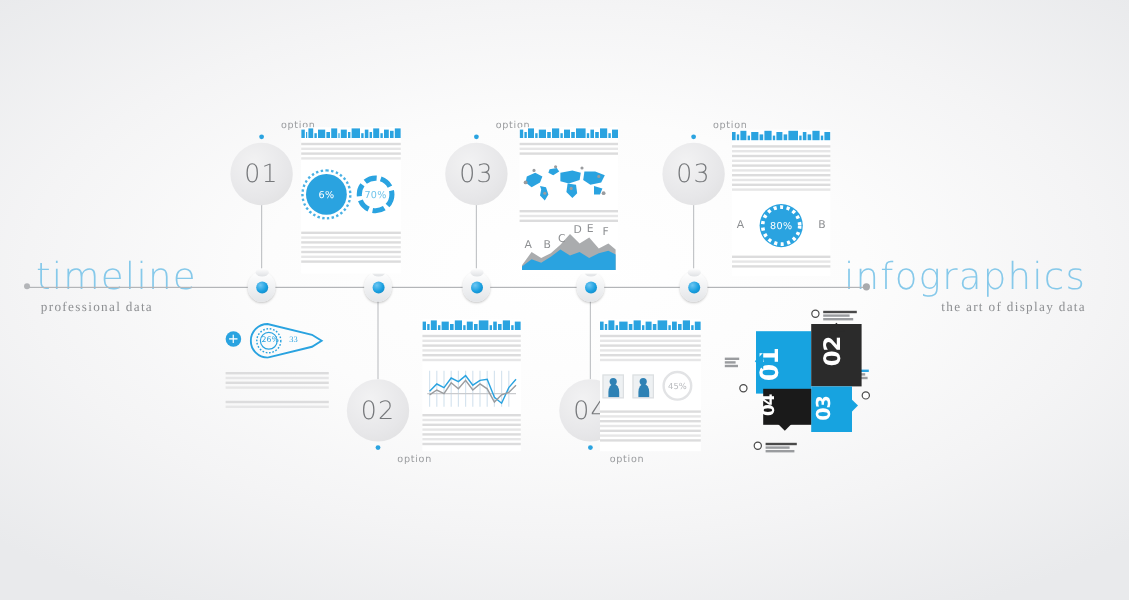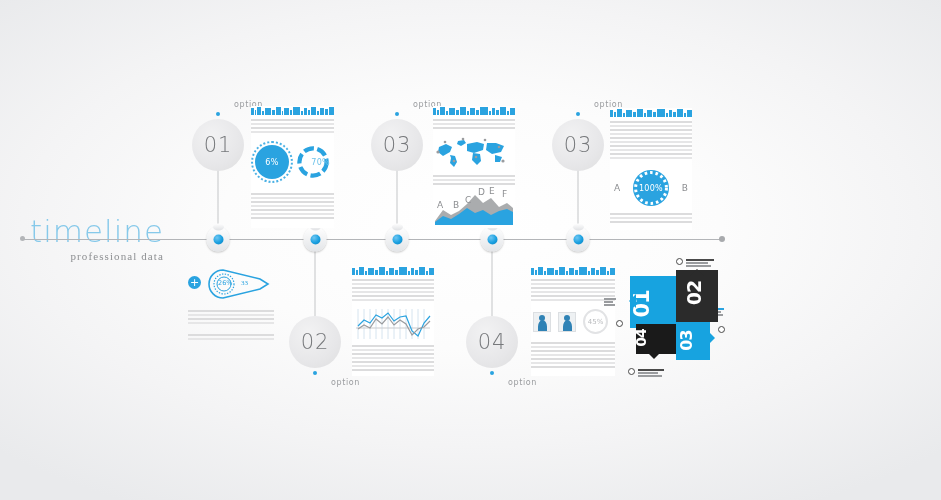--- a/index.html
+++ b/index.html
@@ -8,21 +8,21 @@
     font-family:"Liberation Sans", sans-serif;
     background:#ffffff;
   }
   #stage{
     position:relative;width:941px;height:500px;
     background:
       radial-gradient(ellipse 70% 65% at 50% 45%, #ffffff 0%, #fcfcfc 38%, #f4f4f5 68%, #e9eaec 100%);
   }
 
   
-  .title-block{position:absolute;text-align:right;}
+  .title-block{position:absolute;}
   .title-main{
     font-size:31px;letter-spacing:1px;line-height:1;
     color:#86c9ea;font-weight:300;
     font-family:"DejaVu Sans", sans-serif;
   }
   .title-sub{
     font-size:11px;letter-spacing:1.1px;color:#8d8f92;
     font-family:Liberation Serif, serif;margin-top:3px;
   }
   #title-left{left:30px;top:216px;}
@@ -124,20 +124,24 @@
 </head>
 <body>
 
 <div id="stage">
 
   <div class="title-block" id="title-left">
     <div class="title-main">timeline</div>
     <div class="title-sub">professional data</div>
   </div>
 
+  <div class="title-block" id="title-right">
+    <div class="title-main">infographics</div>
+    <div class="title-sub">the art of display data</div>
+  </div>
 
   <div id="timeline-axis"></div>
   <div id="timeline-cap-left"></div>
   <div id="timeline-cap-right"></div>
 
   <div class="stem" style="left:218px;top:160px;height:70px;"></div>
   <div class="stem" style="left:315px;top:248px;height:68px;"></div>
   <div class="stem" style="left:397px;top:160px;height:70px;"></div>
   <div class="stem" style="left:492px;top:248px;height:68px;"></div>
   <div class="stem" style="left:578px;top:160px;height:70px;"></div>
@@ -215,21 +219,21 @@
         <div class="tl s"></div>
         <div class="tl"></div>
         <div class="tl s"></div>
     </div>
 
     <div style="position:relative;height:50px;margin-top:6px;">
       <div class="donut" style="left:4px;top:6px;position:absolute;width:34px;height:34px;background:#2aa3e0;">
         <div class="dotring"></div>
         <div class="val">6%</div>
       </div>
-      <div class="donut hollow" style="right:4px;top:6px;position:absolute;width:34px;height:34px;justify-content:flex-end;">
+      <div class="donut hollow" style="right:4px;top:6px;position:absolute;width:34px;height:34px;">
         <svg class="segring" viewBox="0 0 40 40">
           <g stroke="#2aa3e0" stroke-width="5" fill="none">
             <circle cx="20" cy="20" r="16" stroke-dasharray="12 4" stroke="#2aa3e0"></circle>
           </g>
         </svg>
         <div class="val">70%</div>
       </div>
     </div>
 
     <div class="tline-group">
@@ -343,21 +347,21 @@
       <div class="tl"></div>
         <div class="tl s"></div>
     </div>
 
     <div style="position:relative;height:42px;margin-top:8px;">
       <span class="lbl" style="left:4px;top:16px;">A</span>
       <div class="donut" style="position:absolute;left:50%;transform:translateX(-50%);top:3px;width:36px;height:36px;background:#2aa3e0;">
         <svg class="segring" viewBox="0 0 42 42">
           <circle cx="21" cy="21" r="18" fill="none" stroke="#ffffff" stroke-width="3.5" stroke-dasharray="3 3.4"></circle>
         </svg>
-        <div class="val">100%</div>
+        <div class="val">80%</div>
       </div>
       <span class="lbl" style="right:4px;top:16px;">B</span>
     </div>
 
     <div class="tline-group">
       <div class="tl"></div>
         <div class="tl s"></div>
         <div class="tl"></div>
     </div>
   </div>
@@ -415,21 +419,21 @@
       <div class="tl"></div>
         <div class="tl s"></div>
         <div class="tl"></div>
         <div class="tl s"></div>
       <div class="tl"></div>
         <div class="tl s"></div>
         <div class="tl"></div>
     </div>
   </div>
 
-  <div class="panel" style="left:531px;top:266px;width:84px;height:110px;">
+  <div class="panel" style="left:500px;top:266px;width:84px;height:110px;">
     <div class="doc-head">
       <span style="width:3px;height:7px"></span>
         <span style="width:2px;height:5px"></span>
         <span style="width:5px;height:8px"></span>
       <span style="width:2px;height:4px"></span>
         <span style="width:7px;height:7px"></span>
         <span style="width:3px;height:5px"></span>
       <span style="width:6px;height:8px"></span>
         <span style="width:2px;height:4px"></span>
         <span style="width:5px;height:7px"></span>

